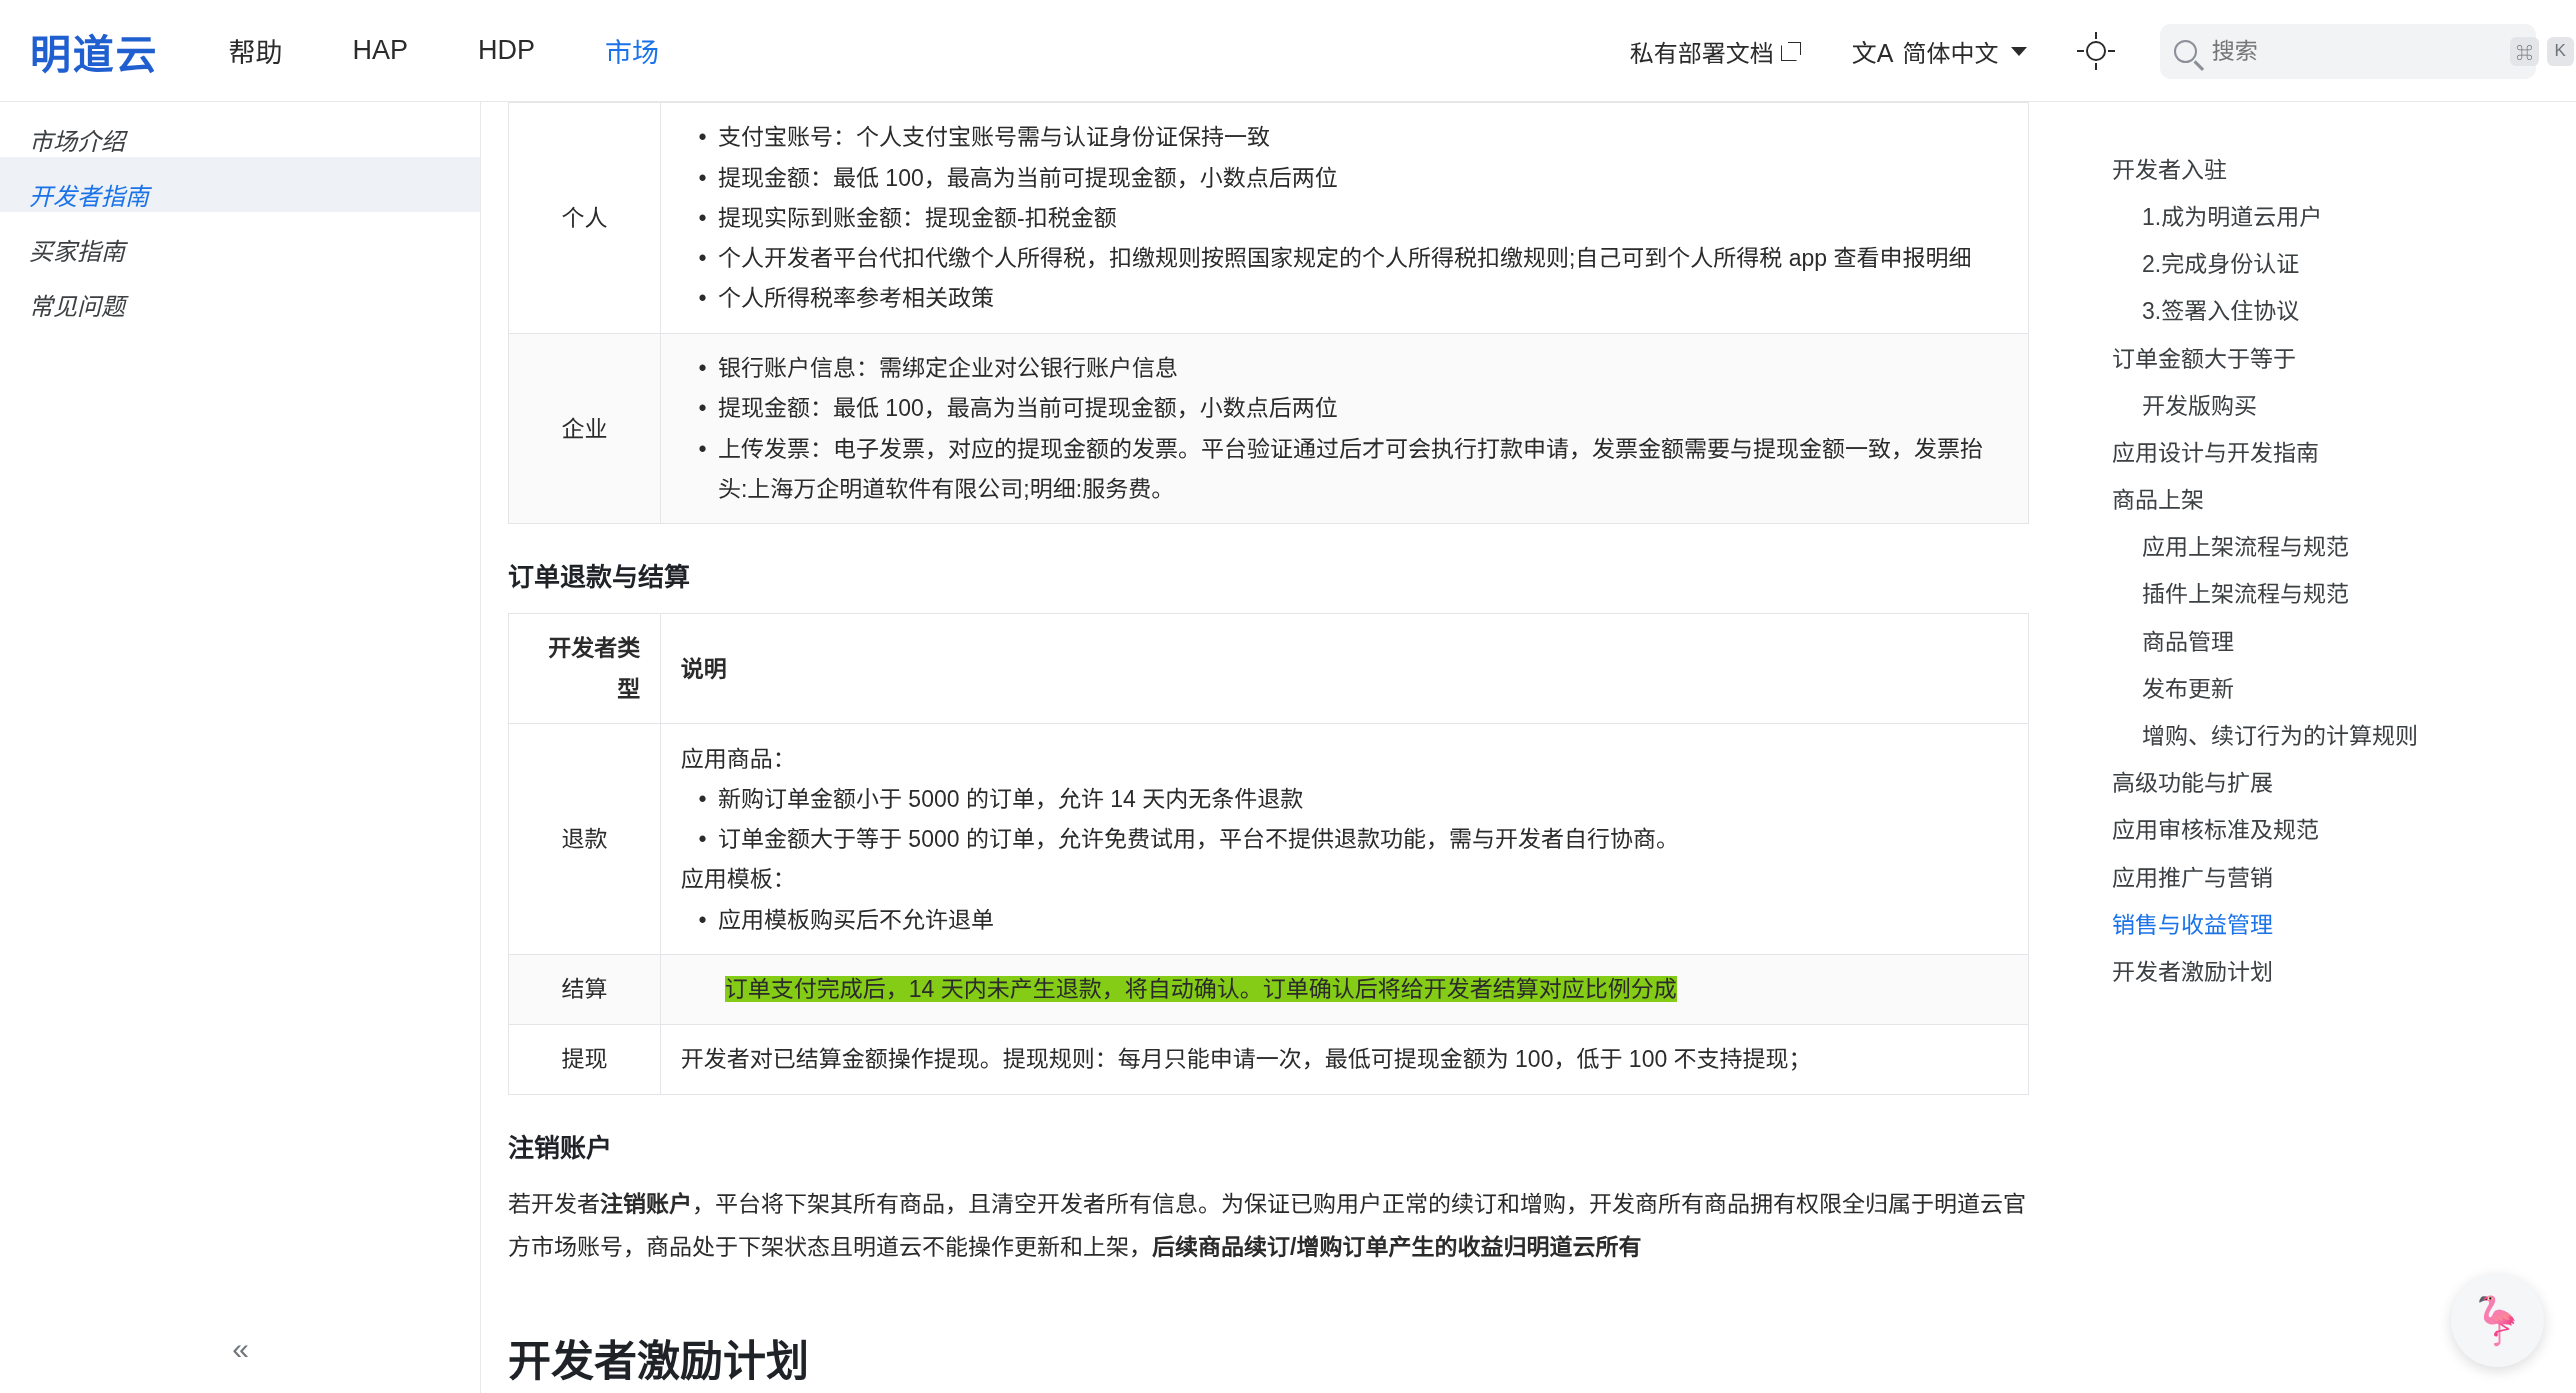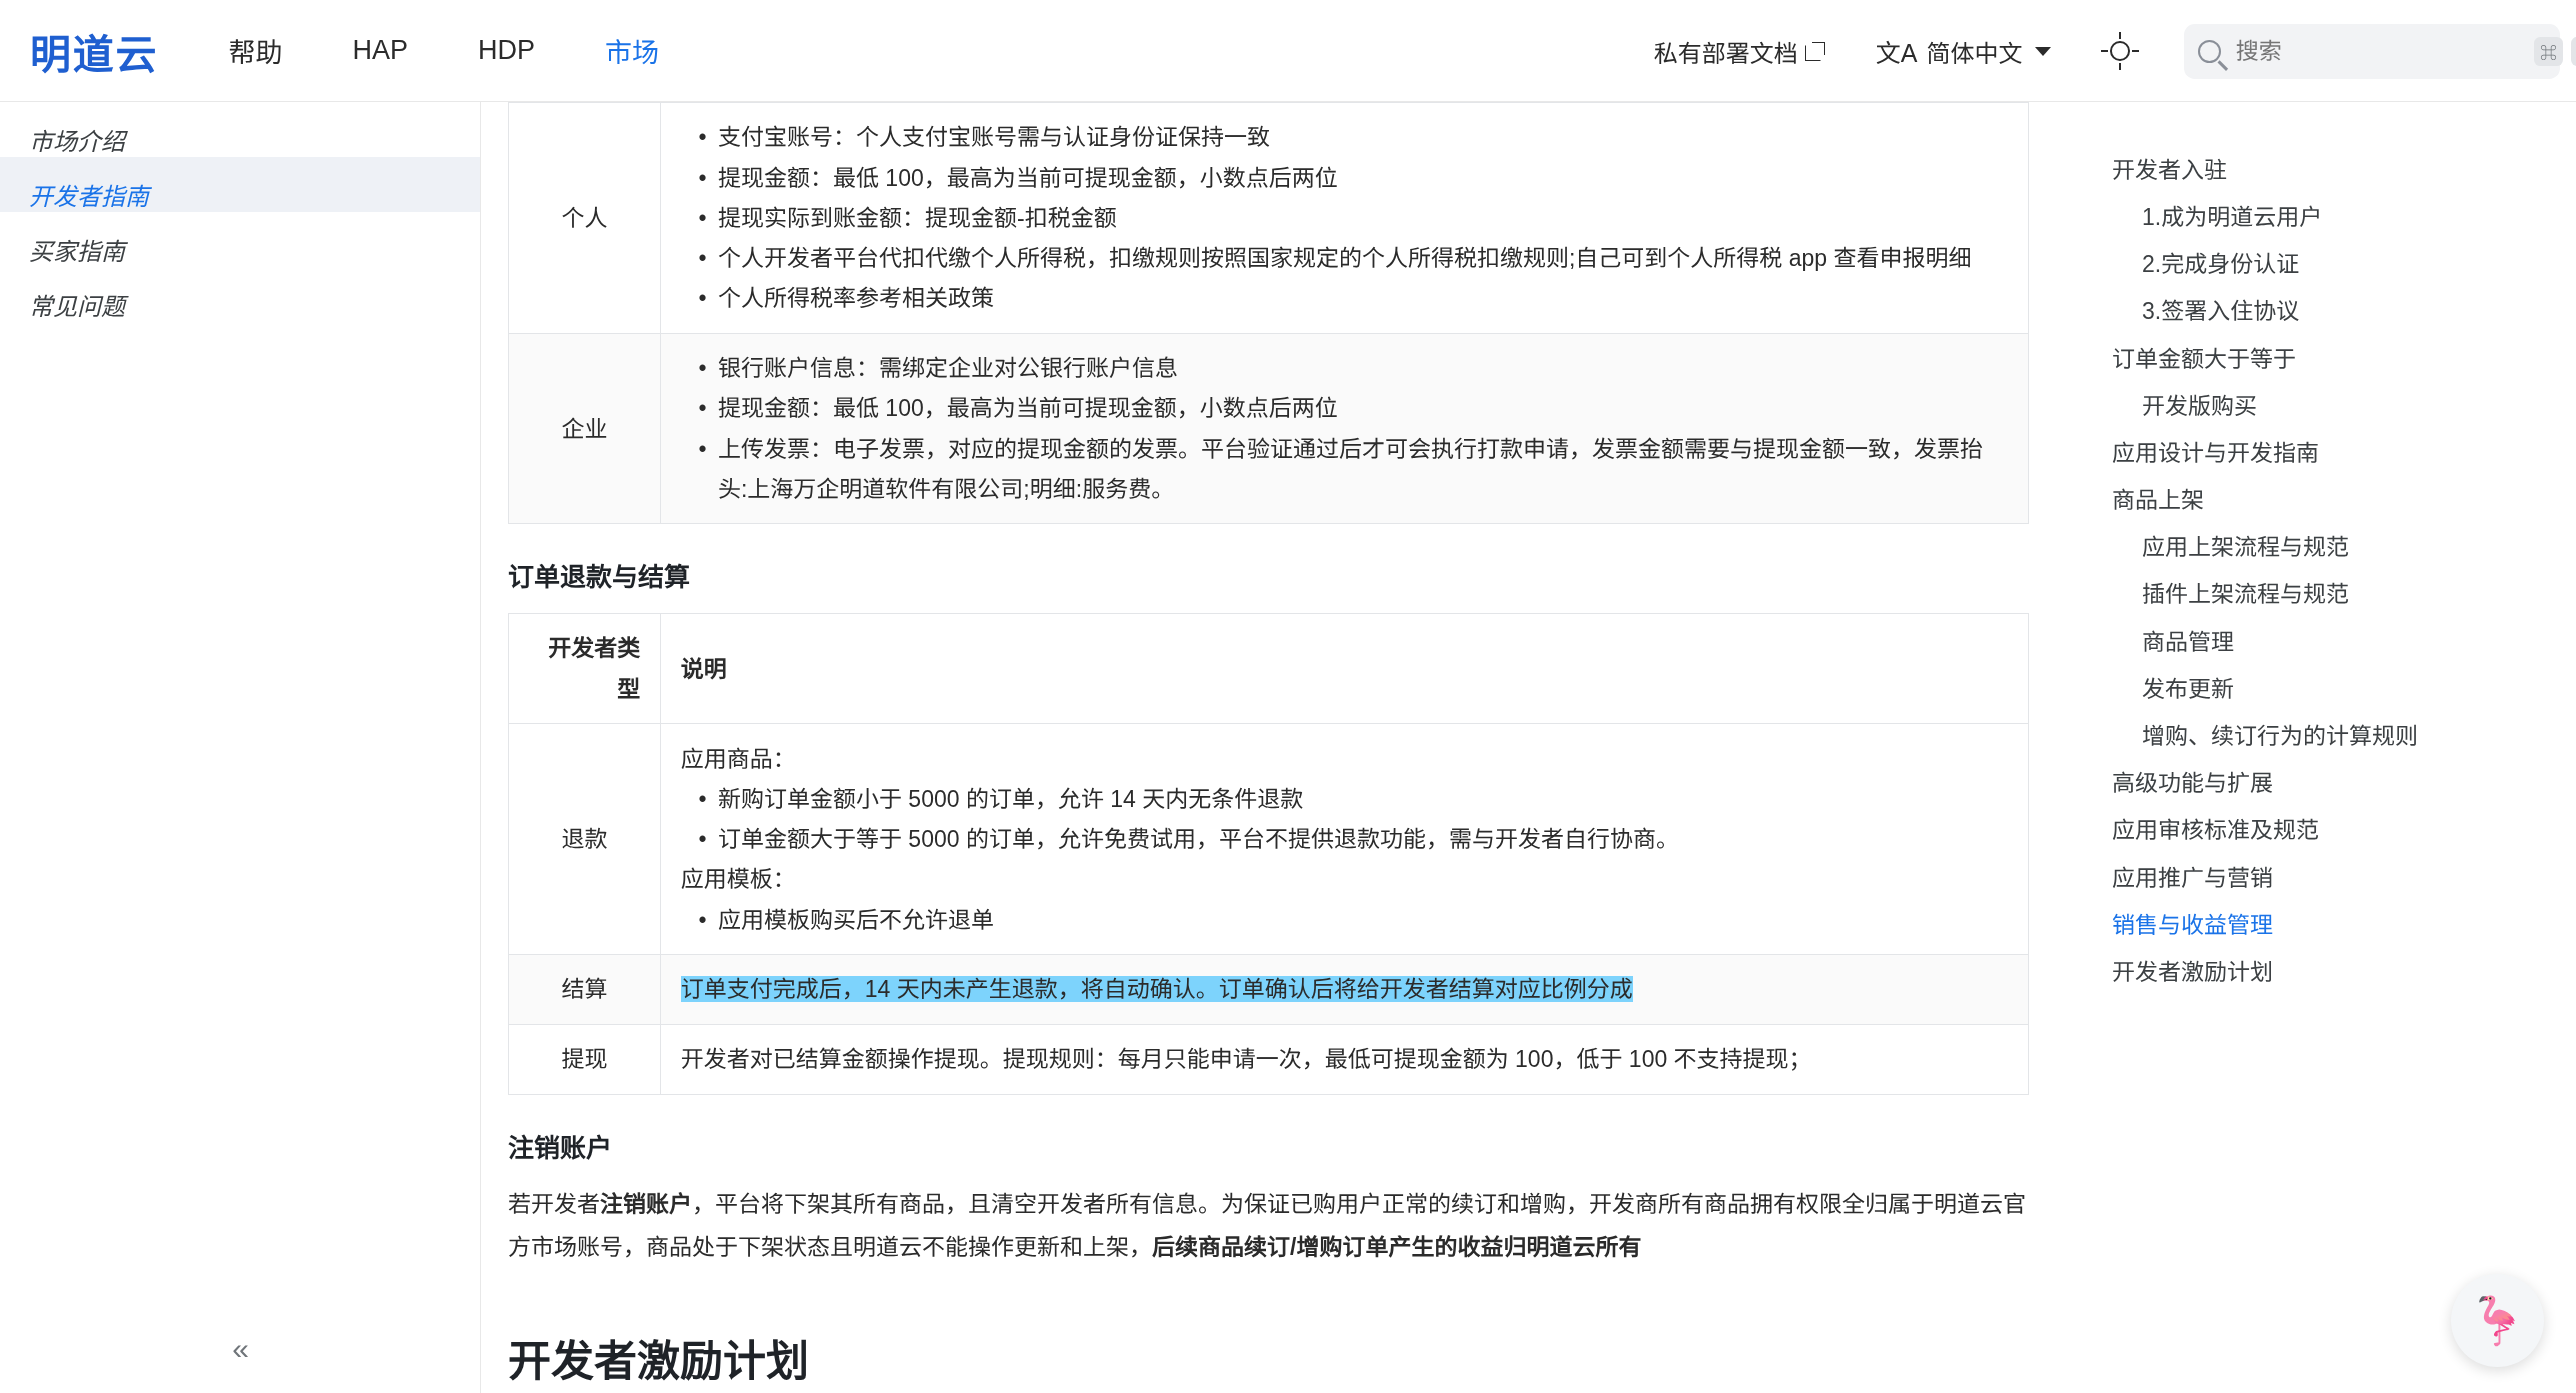--- a/index.html
+++ b/index.html
@@ -42,21 +42,21 @@
   .topnav-item {
     font-size: 27px;
     color: #2b2b2b;
     padding: 0 27px;
     white-space: nowrap;
     cursor: pointer;
   }
   .topnav-item.active { color: #1a73e8; }
   .top-right {
     position: absolute;
-    right: 16px; top: 0; height: 102px;
+    right: 40px; top: 0; height: 102px;
     display: flex; align-items: center;
     gap: 15px;
   }
   .private-doc {
     font-size: 24px; color: #2b2b2b;
     display: flex; align-items: center; gap: 7.2px;
     margin-right: 36px;
     white-space: nowrap;
     cursor: pointer;
   }
@@ -185,21 +185,21 @@
   .cell-list li { list-style: none; position: relative; padding-left: 23px; }
   .cell-list li::before {
     content: "•"; position: absolute; left: 3.6px; top: 0; color: #2b2b2b;
   }
   .plain-line { margin: 0; }
 
   .section-h3 {
     font-size: 26px; font-weight: 700; color: #1f2328;
     margin: 32px 0 19.7px 0;
   }
-  .hl { background: #7dd3fc; }
+  .hl { background: #84cc16; margin-left: 44px; }
   .section-h1 {
     font-size: 43px; font-weight: 700; color: #1f2328;
     margin: 57px 0 0 0;
   }
   .para {
     font-size: 23px; color: #2b2b2b; line-height: 1.85;
     margin: 19.7px 0 0 0; max-width: 1521px;
   }
   .para b { font-weight: 700; }
 

